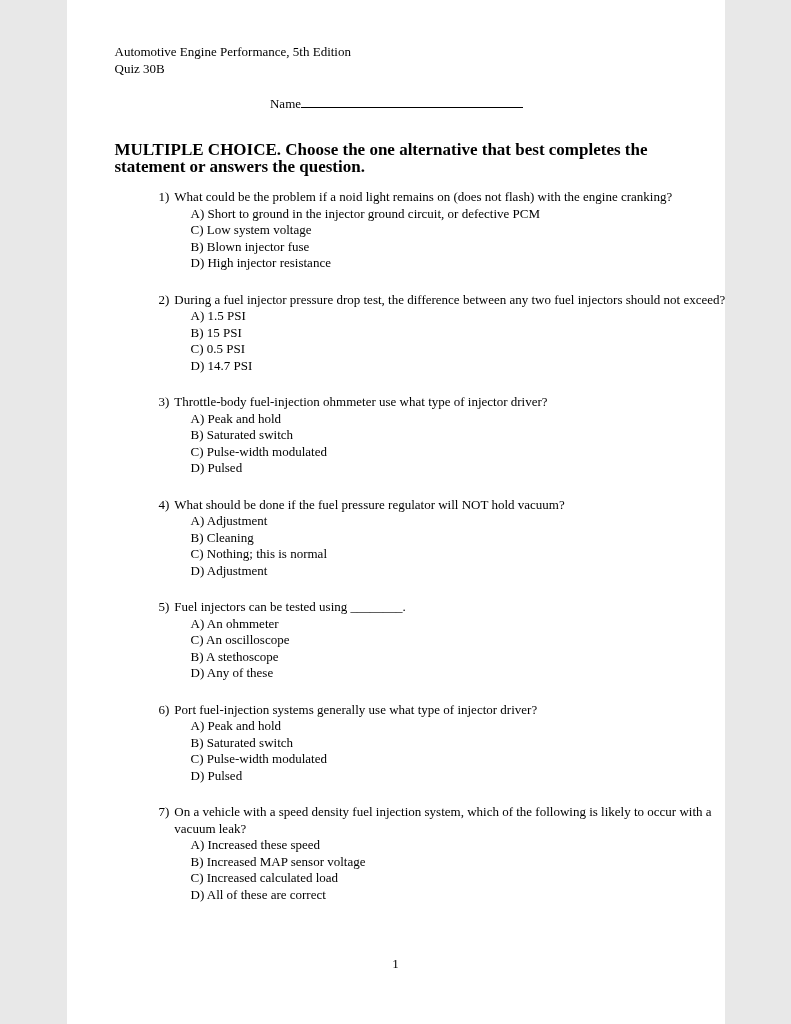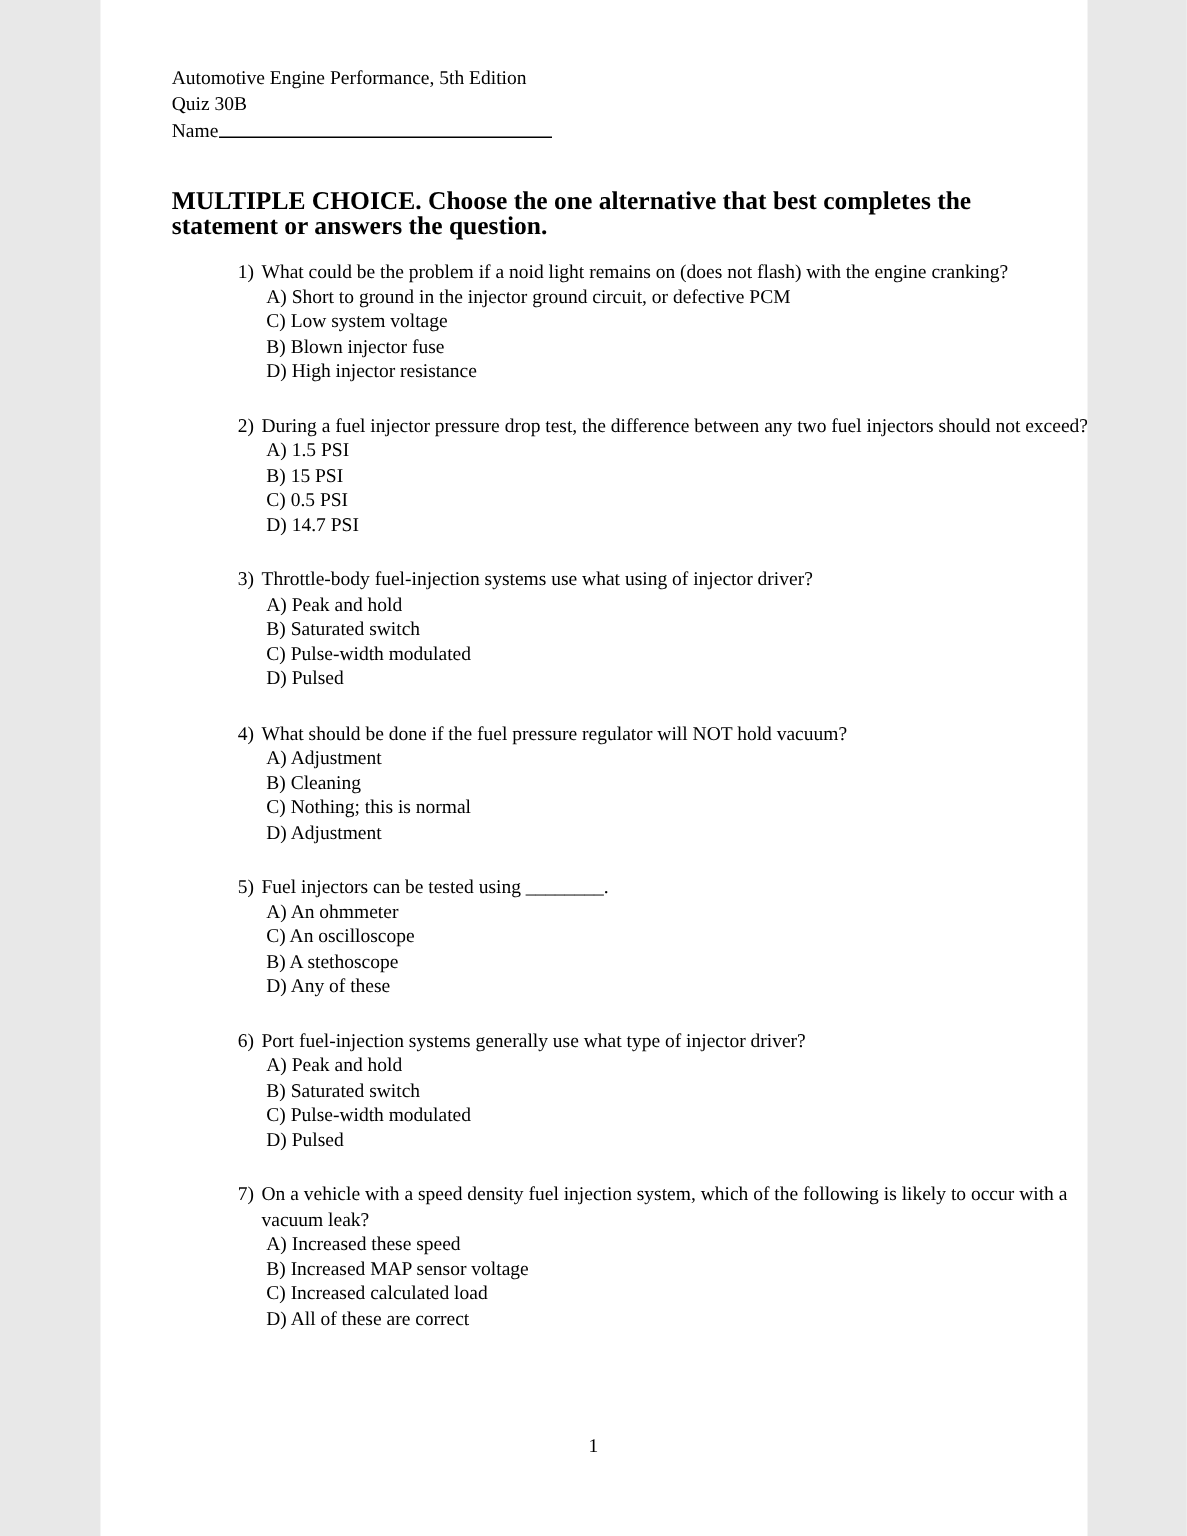--- a/index.html
+++ b/index.html
@@ -17,21 +17,23 @@
     font-size: 13px;
     line-height: 16.5px;
     color: #000000;
     box-sizing: border-box;
     padding: 44px 46px 0 48px;
     overflow: hidden;
   }
   .header-title { white-space: nowrap; }
   .header-subtitle { white-space: nowrap; }
   .name-row {
+    margin-top: 16px;
     white-space: nowrap;
+    text-align: center;
   }
   .name-blank {
     display: inline-block;
     width: 222px;
     height: 1.05em;
     border-bottom: 1px solid #000;
   }
   .instruction {
     margin-top: 30px;
     font-weight: bold;
@@ -54,21 +56,21 @@
     display: flex;
   }
   .q-num {
     white-space: nowrap;
     margin-right: 5px;
   }
   .q-text {
     flex: 1;
   }
   .choices {
-    margin-left: 19px;
+    margin-left: 32px;
   }
   .q-answer {
     white-space: nowrap;
     flex: 0 0 auto;
   }
   .ans-blank {
     display: inline-block;
     width: 42px;
     height: 1.05em;
     border-bottom: 1.3px solid #000;
@@ -130,21 +132,21 @@
     </div>
     <div class="q-answer">
       <span class="ans-num">2)</span><span class="ans-blank"></span>
     </div>
   </div>
 
   <div class="question">
     <div class="q-main">
       <div class="q-line">
         <span class="q-num">3)</span>
-        <span class="q-text">Throttle-body fuel-injection systems use what using of injector driver?</span>
+        <span class="q-text">Throttle-body fuel-injection ohmmeter use what type of injector driver?</span>
       </div>
       <div class="choices">
             <div class="choice">A) Peak and hold</div>
             <div class="choice">B) Saturated switch</div>
             <div class="choice">C) Pulse-width modulated</div>
             <div class="choice">D) Pulsed</div>
           </div>
     </div>
     <div class="q-answer">
       <span class="ans-num">3)</span><span class="ans-blank"></span>

